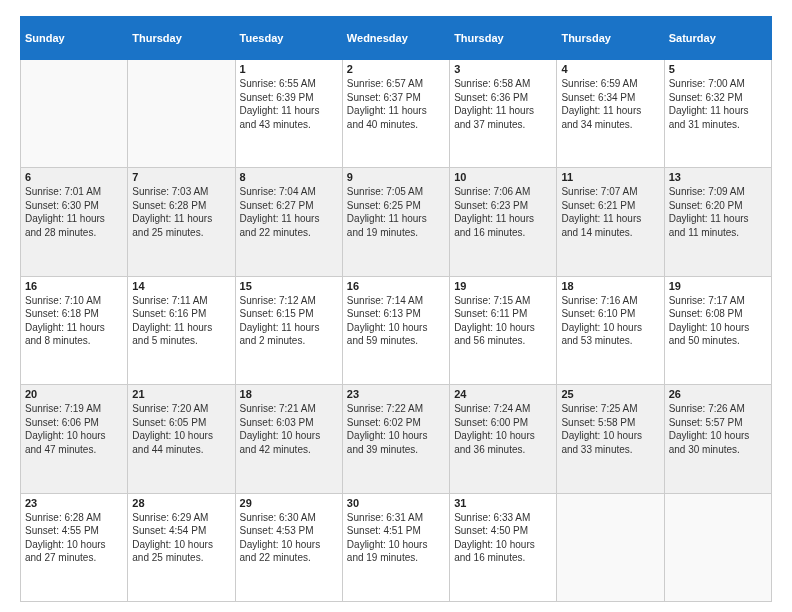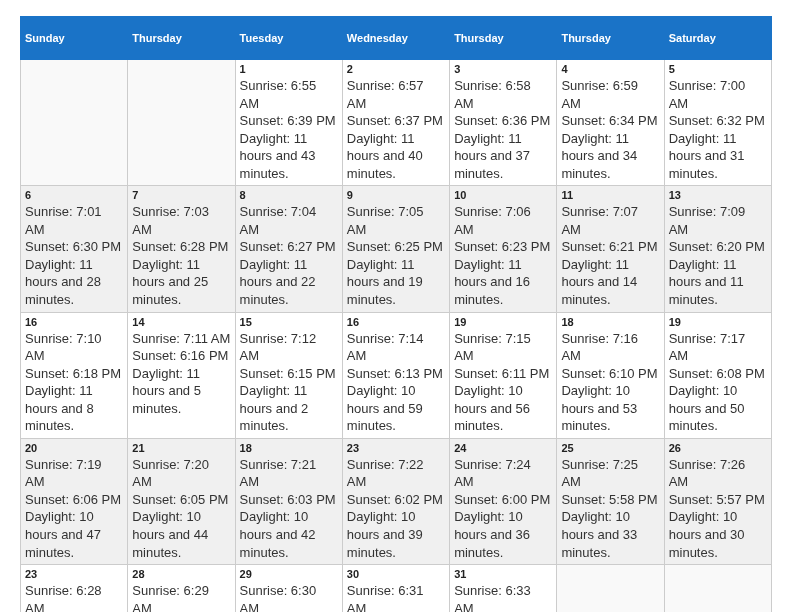--- a/index.html
+++ b/index.html
@@ -74,21 +74,21 @@
       background: #f9f9f9;
     }
     .day-num {
       font-size: 11px;
       font-weight: bold;
       color: #222;
       display: block;
       margin-bottom: 2px;
     }
     .cell-text {
-      font-size: 13px;
+      font-size: 10px;
       line-height: 1.35;
       color: #333;
     }
     .shaded {
       background: #f0f0f0;
     }
   </style>
 </head>
 <body>
 

